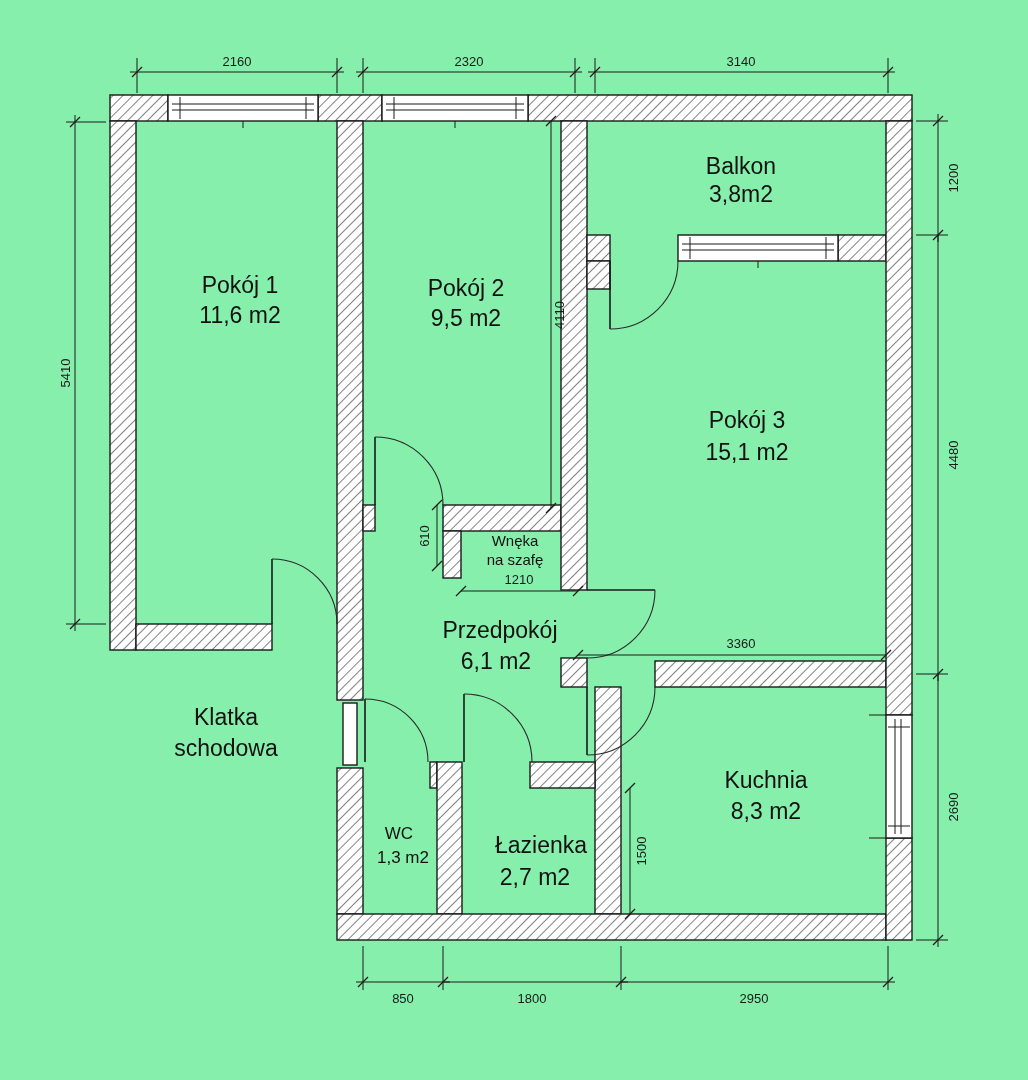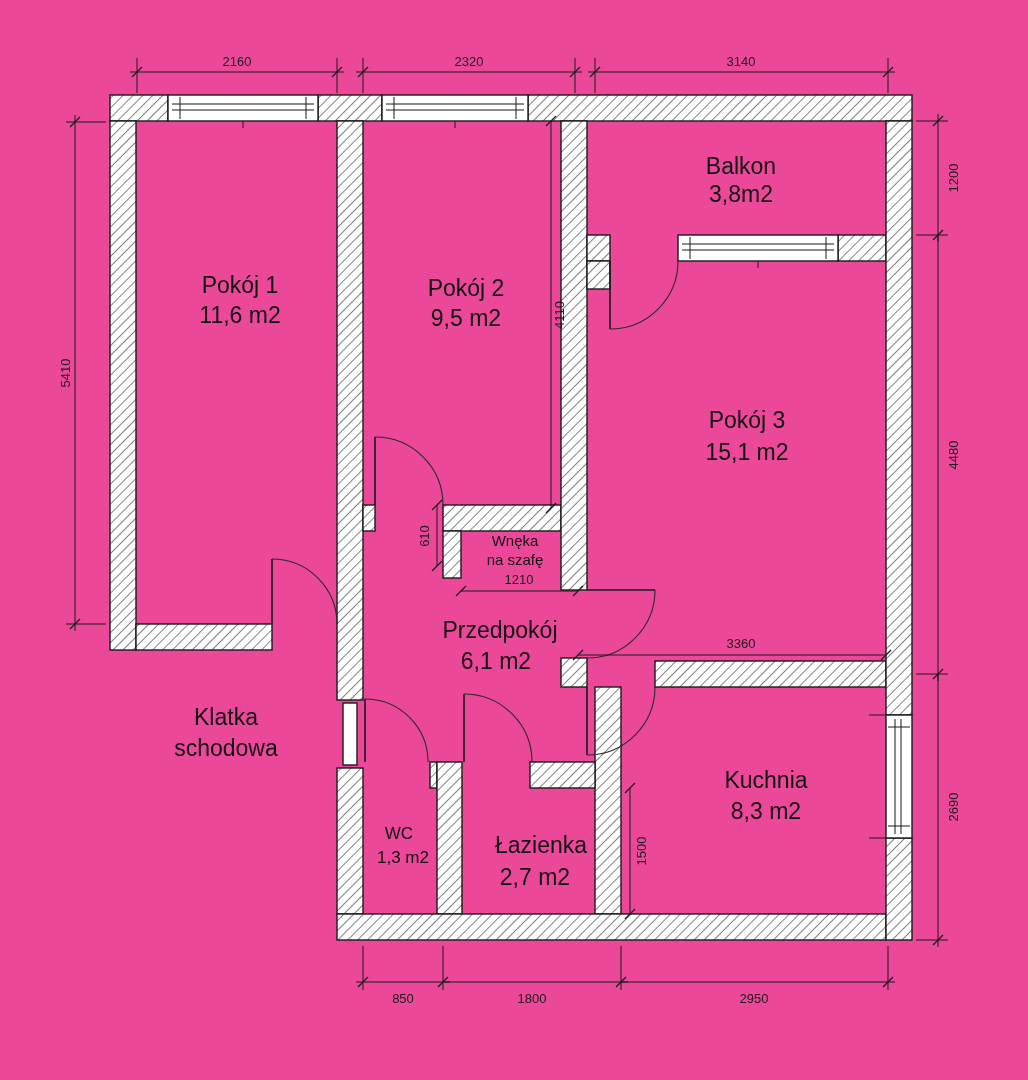--- a/index.html
+++ b/index.html
@@ -1,16 +1,16 @@
 <!DOCTYPE html>
 <html><head>
 <meta charset="utf-8">
 <style>
   html,body{margin:0;padding:0;background:#ffffff;}
-  .page{width:1028px;height:1080px;background:#ec4899;position:relative;overflow:hidden;
+  .page{width:1028px;height:1080px;background:#86efac;position:relative;overflow:hidden;
         font-family:"Liberation Sans", sans-serif;}
   svg{display:block;}
   .wall{fill:url(#hatch);stroke:#1a1a1a;stroke-width:1.4;}
   .winrect{fill:#ffffff;stroke:#1a1a1a;stroke-width:1.4;}
   .winline{stroke:#1a1a1a;stroke-width:1;fill:none;}
   .doorleaf{stroke:#1a1a1a;stroke-width:1.6;fill:none;}
   .doorarc{stroke:#2a2a2a;stroke-width:1.1;fill:none;}
   .dimline{stroke:#1a1a1a;stroke-width:1;fill:none;}
   .dimtick{stroke:#1a1a1a;stroke-width:1.3;fill:none;}
   .dimtext{font-size:13px;fill:#1a1a1a;}

